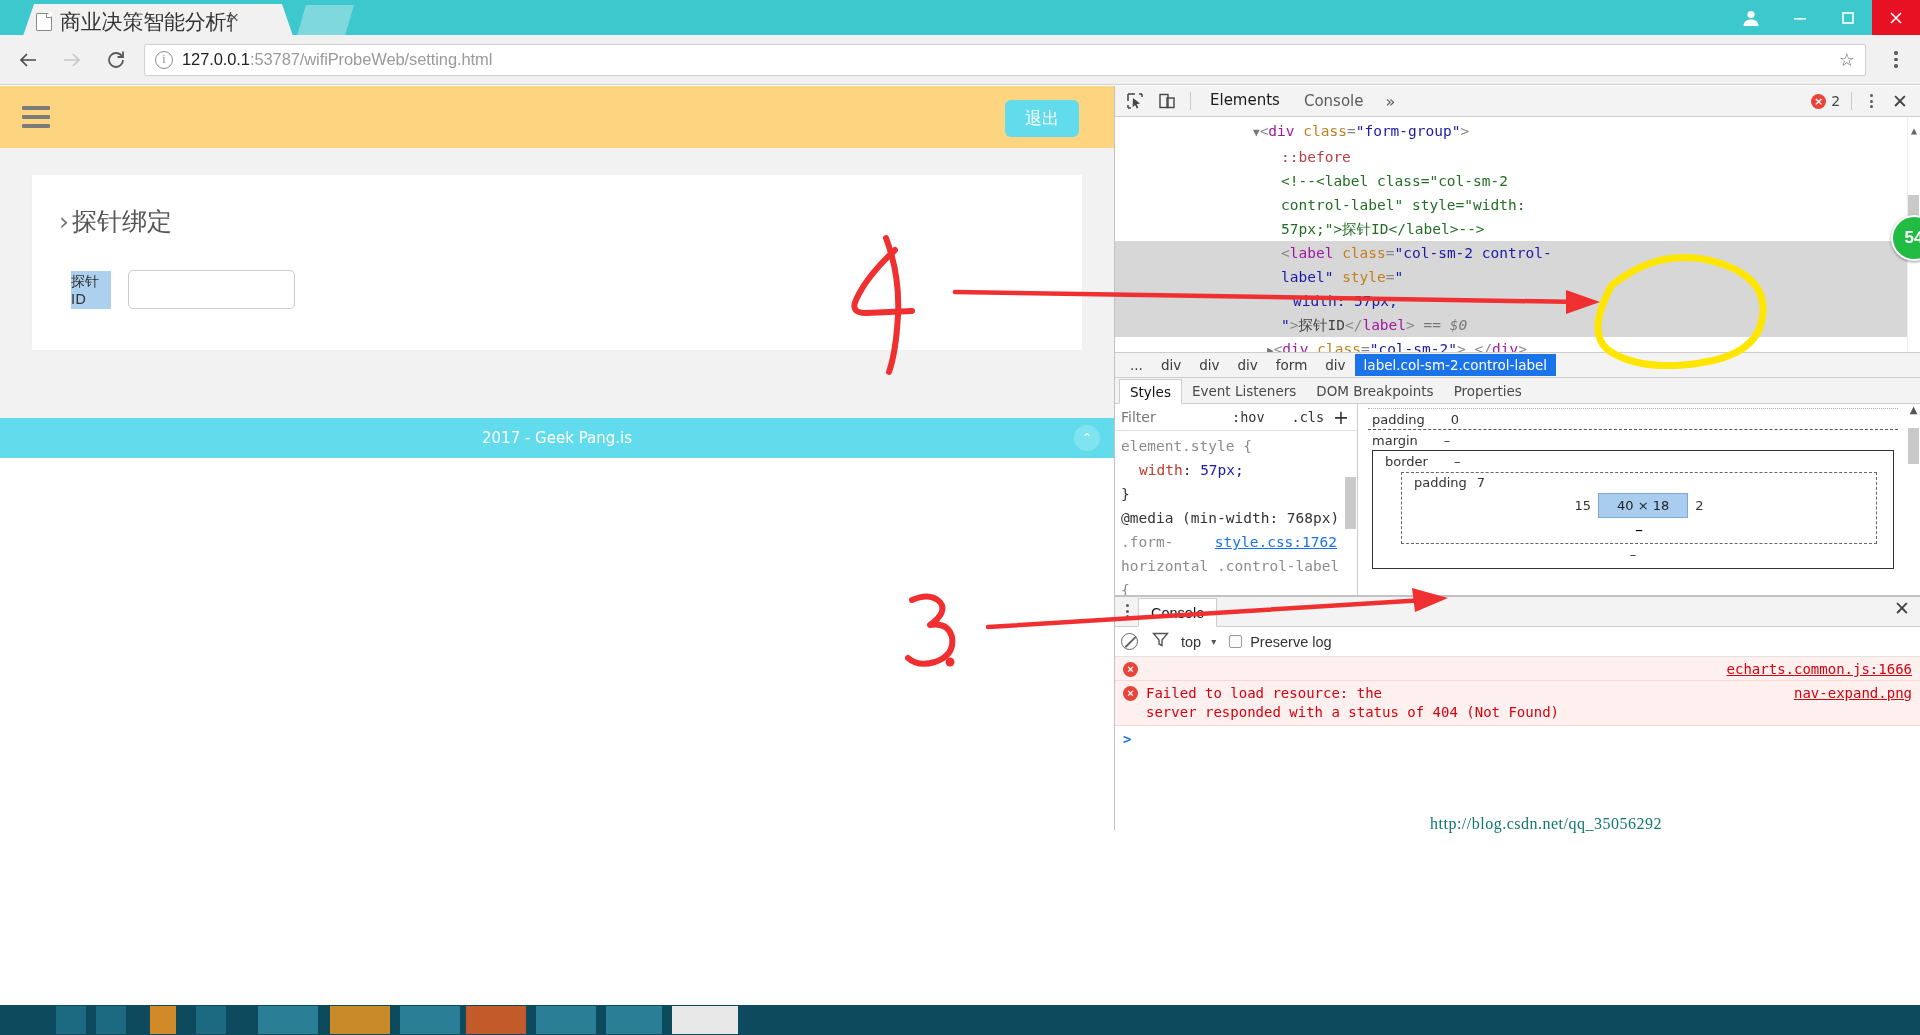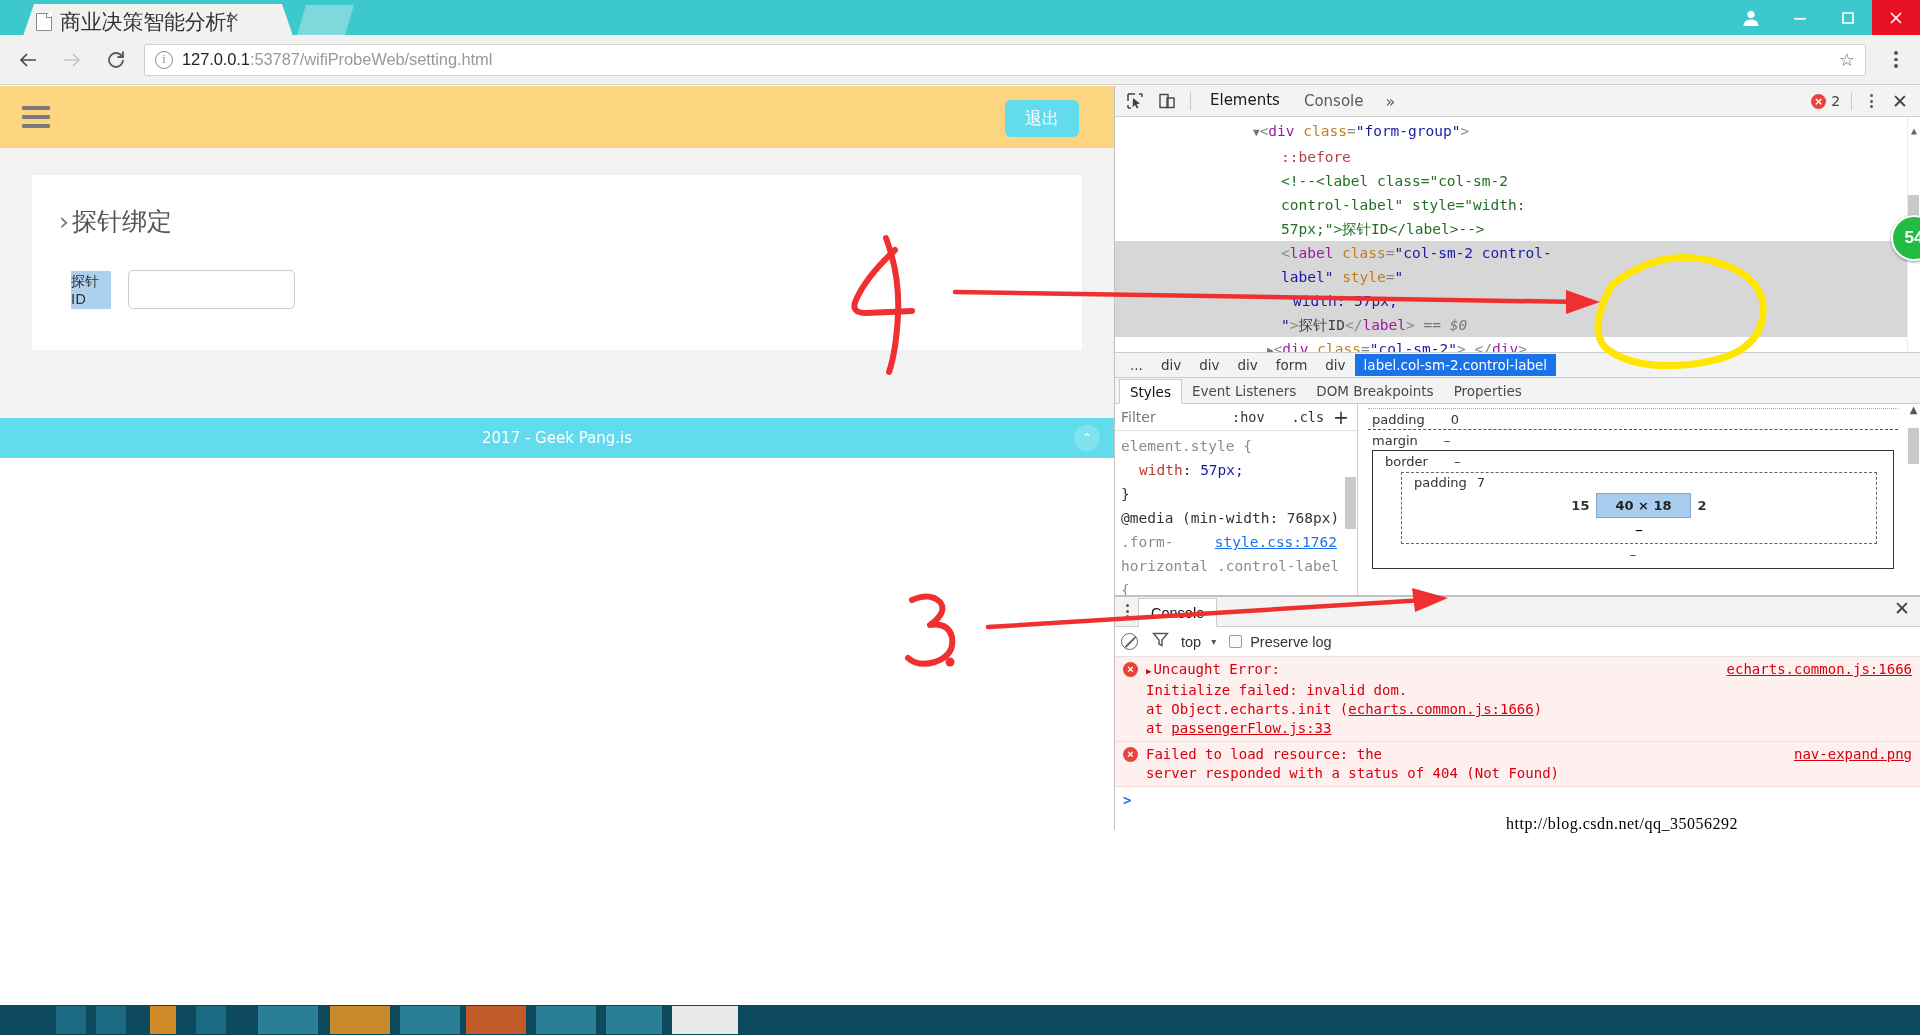--- a/index.html
+++ b/index.html
@@ -250,21 +250,21 @@
 
   
   .styles-right { flex: 1 1 auto; position: relative; overflow: hidden; padding: 4px 0 0 4px; }
   .bm-row { display: flex; align-items: center; }
   .bm-label { font-size: 13px; color: #333; }
   .bm-val { font-size: 13px; color: #333; margin-left: 26px; }
   .bm-center {
     background: #a8cdef; border: 1px solid #7fa9d0; padding: 4px 18px;
     font-size: 13px; color: #222; display: inline-block;
   }
-  .bm-flex { display: flex; align-items: center; justify-content: center; gap: 7px; font-weight: bold; }
+  .bm-flex { display: flex; align-items: center; justify-content: center; gap: 7px; }
   .bm-hscroll {
     position: absolute; left: 4px; right: 14px; bottom: 2px; height: 12px;
     display: flex; align-items: center;
   }
   .bm-hthumb { flex: 0 0 auto; width: 150px; height: 11px; background: #c9c9c9; margin: 0 14px; }
   .bm-arrow { color: #555; font-size: 10px; }
   .bm-vscroll { position: absolute; right: 0; top: 0; width: 13px; height: 100%; }
   .bm-vthumb { position: absolute; right: 1px; top: 24px; width: 11px; height: 36px; background: #c9c9c9; }
 
   
@@ -322,22 +322,22 @@
   }
   .cmsg-body { flex: 1 1 auto; }
   .cmsg-tri { color: #d8000c; font-size: 9px; margin-right: 2px; }
   .clink { color: #d8000c; text-decoration: underline; }
   .cmsg-src { position: absolute; right: 8px; top: 3px; color: #d8000c; text-decoration: underline; }
   .console-prompt { padding: 4px 8px; color: #888; font-size: 14px; }
   .console-prompt .ch { color: #1a73e8; font-weight: bold; }
 
   
   .watermark {
-    position: absolute; left: 1506px; top: 815px;
-    font-family: "Liberation Serif", serif; font-size: 16px; color: #000000;
+    position: absolute; left: 1430px; top: 815px;
+    font-family: "Liberation Serif", serif; font-size: 16px; color: #0f766e;
     letter-spacing: 0.5px;
   }
 
   
   .taskbar {
     position: absolute; left: 0; bottom: 0; width: 1920px; height: 30px;
     background: #0d4a5e;
   }
   .tb-item { position: absolute; top: 1px; height: 28px; }
 
@@ -606,26 +606,20 @@
           </svg>
       </span>
       <span class="dw-ctx">top</span>
       <span class="dw-caret">▾</span>
       <span class="dw-check"></span>
       <span class="dw-preserve">Preserve log</span>
     </div>
     <div class="console-body">
       <div class="cmsg">
         <span class="cmsg-icon">×</span>
-        <span class="cmsg-body">
-          <span class="cmsg-tri">▶</span><span>Uncaught Error:</span><br>
-          <span>Initialize failed: invalid dom.</span><br>
-          <span>    at Object.echarts.init (<span class="clink">echarts.common.js:1666</span>)</span><br>
-          <span>    at <span class="clink">passengerFlow.js:33</span></span>
-        </span>
         <span class="cmsg-src clink">echarts.common.js:1666</span>
       </div>
       <div class="cmsg">
         <span class="cmsg-icon">×</span>
         <span class="cmsg-body">
           <span>Failed to load resource: the</span><br>
           <span>server responded with a status of 404 (Not Found)</span>
         </span>
         <span class="cmsg-src clink">nav-expand.png</span>
       </div>

